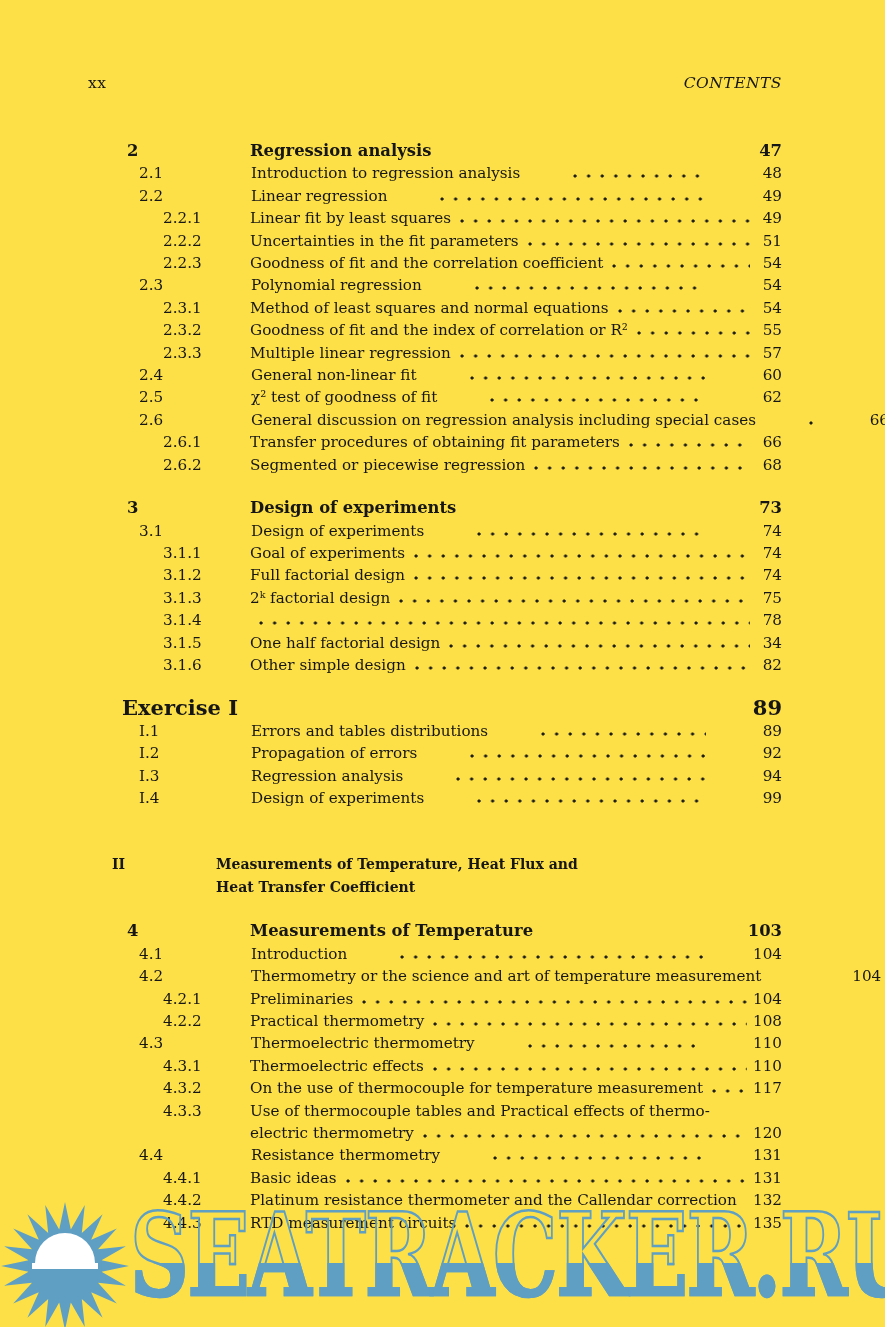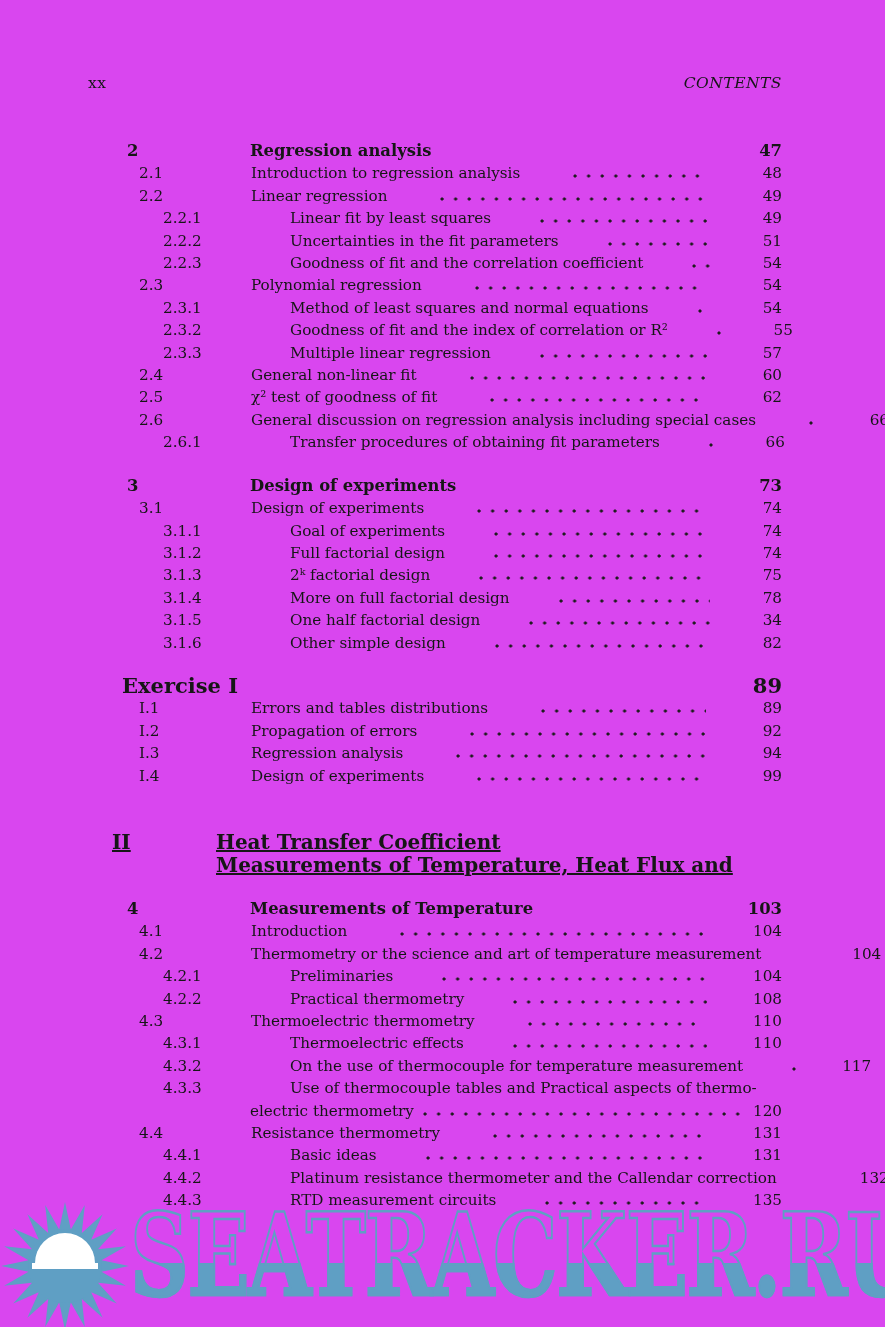--- a/index.html
+++ b/index.html
@@ -2,21 +2,21 @@
 <html style="--wm: #5f9fc4;"><head>
 <meta charset="utf-8">
 <style>
   :root { --wm: #5f9fc4; --ink: #161616; }
   * { margin: 0; padding: 0; box-sizing: border-box; }
   html, body { background: #ffffff; }
   .page {
     position: relative;
     width: 885px; height: 1327px;
     margin: 0 auto;
-    background: #d946ef;
+    background: #fde047;
     overflow: hidden;
     color: var(--ink);
     font-family: "DejaVu Serif", "Liberation Serif", serif;
   }
   
   .page-header {
     display: flex; justify-content: space-between; align-items: baseline;
     margin: 74px 103px 0 88px;
     font-size: 15.5px; line-height: 19px;
   }
@@ -31,26 +31,26 @@
 
   .row {
     display: flex; align-items: baseline;
     line-height: 22.4px; font-size: 15.2px;
     white-space: nowrap;
   }
   .row.head { font-weight: bold; }
   .row.chapter { padding-left: 39px; font-size: 16.4px; }
   .row.chapter .num { width: 123px; flex: none; }
   .row.exercise { padding-left: 34px; font-size: 21px; }
-  .row.part { padding-left: 24px; font-size: 20px; line-height: 23px; text-decoration: underline; }
+  .row.part { padding-left: 24px; font-size: 14px; line-height: 23px; }
   .row.part .num { width: 104px; flex: none; }
   .row.part .title { display: block; }
   .row.lvl1 { padding-left: 51px; gap: 44px; }
   .row.lvl1 .num { width: 68px; flex: none; }
-  .row.lvl2 { padding-left: 75px; gap: 40px; }
+  .row.lvl2 { padding-left: 75px; }
   .row.lvl2 .num { width: 87px; flex: none; }
   .row.cont { padding-left: 162px; }
   .page-num { margin-left: 3px; min-width: 26px; text-align: right; flex: none; }
   .spacer { flex: 1 1 0; min-width: 0; }
   .leader {
     flex: 1 1 0; min-width: 4px; height: 4px;
     margin: 0 3px 0 9px;
     background-image: radial-gradient(circle at 2px 2px, #1c1c1c 1.35px, rgba(0,0,0,0) 1.8px);
     background-size: 13.6px 4px;
     background-repeat: repeat-x;
@@ -164,20 +164,26 @@
           <span class="title">General discussion on regression analysis including special cases</span>
           <span class="leader"></span>
           <span class="page-num">66</span>
         </div>
         <div class="row lvl2">
           <span class="num">2.6.1</span>
           <span class="title">Transfer procedures of obtaining fit parameters</span>
           <span class="leader"></span>
           <span class="page-num">66</span>
         </div>
+        <div class="row lvl2">
+          <span class="num">2.6.2</span>
+          <span class="title">Segmented or piecewise regression</span>
+          <span class="leader"></span>
+          <span class="page-num">68</span>
+        </div>
       </section>
       <section class="toc-block">
         <div class="row head chapter">
           <span class="num">3</span>
           <span class="title">Design of experiments</span>
           <span class="spacer"></span>
           <span class="page-num">73</span>
         </div>
         <div class="row lvl1">
           <span class="num">3.1</span>
@@ -198,21 +204,20 @@
           <span class="page-num">74</span>
         </div>
         <div class="row lvl2">
           <span class="num">3.1.3</span>
           <span class="title">2ᵏ factorial design</span>
           <span class="leader"></span>
           <span class="page-num">75</span>
         </div>
         <div class="row lvl2">
           <span class="num">3.1.4</span>
-          <span class="title">More on full factorial design</span>
           <span class="leader"></span>
           <span class="page-num">78</span>
         </div>
         <div class="row lvl2">
           <span class="num">3.1.5</span>
           <span class="title">One half factorial design</span>
           <span class="leader"></span>
           <span class="page-num">34</span>
         </div>
         <div class="row lvl2">
@@ -251,22 +256,22 @@
           <span class="num">I.4</span>
           <span class="title">Design of experiments</span>
           <span class="leader"></span>
           <span class="page-num">99</span>
         </div>
       </section>
       <section class="toc-block part-block">
         <div class="row head part">
           <span class="num">II</span>
           <span class="title">
+            <span class="tline" style="display: block;">Measurements of Temperature, Heat Flux and</span>
             <span class="tline" style="display: block;">Heat Transfer Coefficient</span>
-            <span class="tline" style="display: block;">Measurements of Temperature, Heat Flux and</span>
           </span>
           <span class="spacer"></span>
         </div>
       </section>
       <section class="toc-block">
         <div class="row head chapter">
           <span class="num">4</span>
           <span class="title">Measurements of Temperature</span>
           <span class="spacer"></span>
           <span class="page-num">103</span>
@@ -308,21 +313,21 @@
           <span class="page-num">110</span>
         </div>
         <div class="row lvl2">
           <span class="num">4.3.2</span>
           <span class="title">On the use of thermocouple for temperature measurement</span>
           <span class="leader"></span>
           <span class="page-num">117</span>
         </div>
         <div class="row lvl2">
           <span class="num">4.3.3</span>
-          <span class="title">Use of thermocouple tables and Practical aspects of thermo-</span>
+          <span class="title">Use of thermocouple tables and Practical effects of thermo-</span>
           <span class="spacer"></span>
         </div>
         <div class="row cont">
           <span class="title">electric thermometry</span>
           <span class="leader"></span>
           <span class="page-num">120</span>
         </div>
         <div class="row lvl1">
           <span class="num">4.4</span>
           <span class="title">Resistance thermometry</span>

